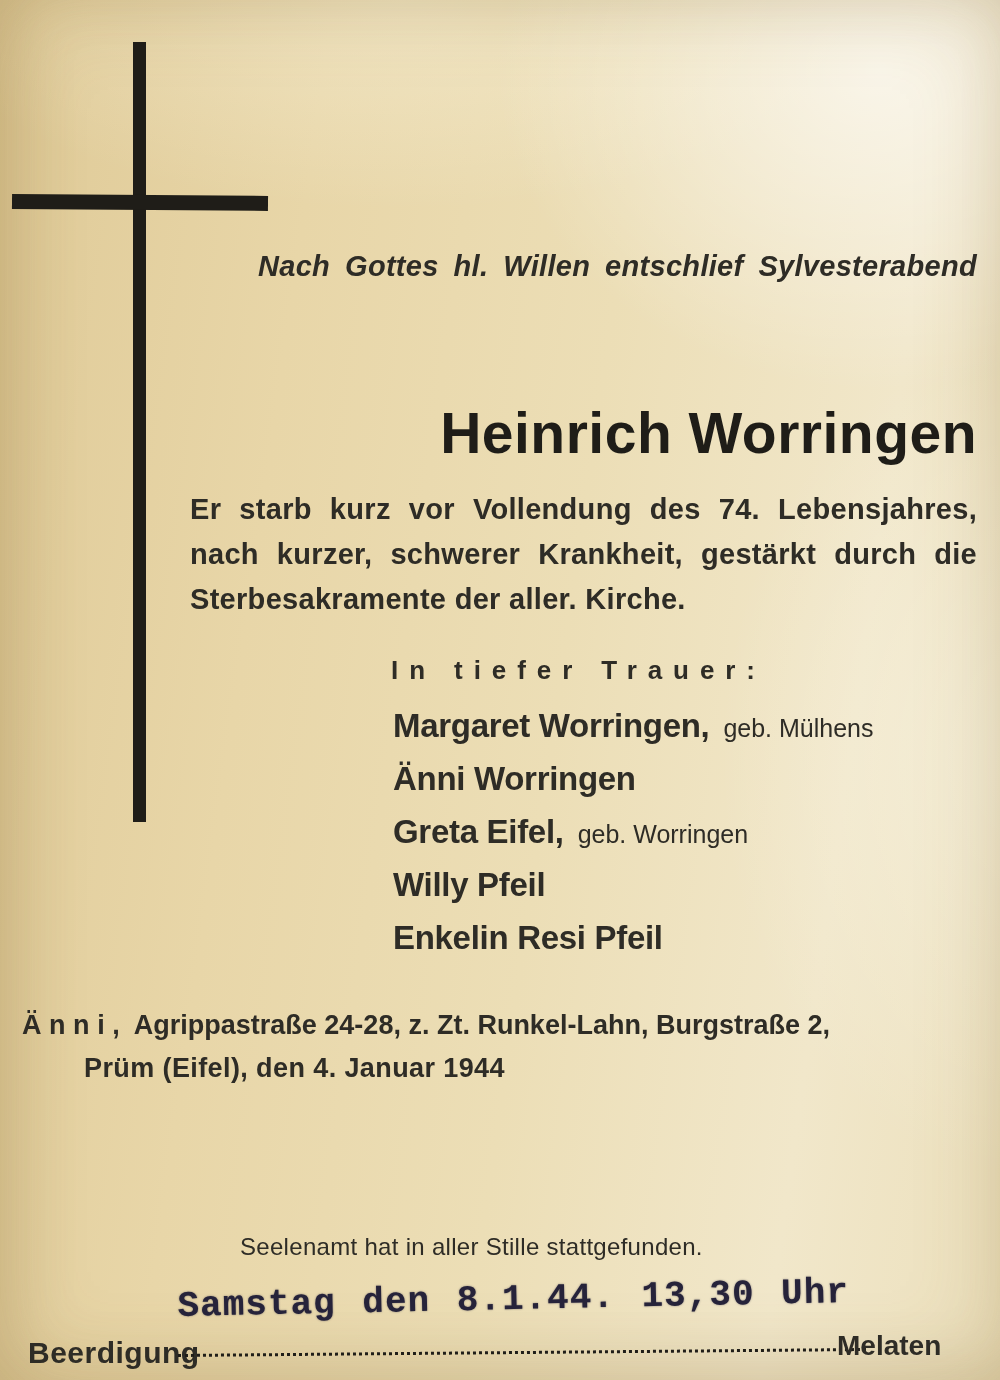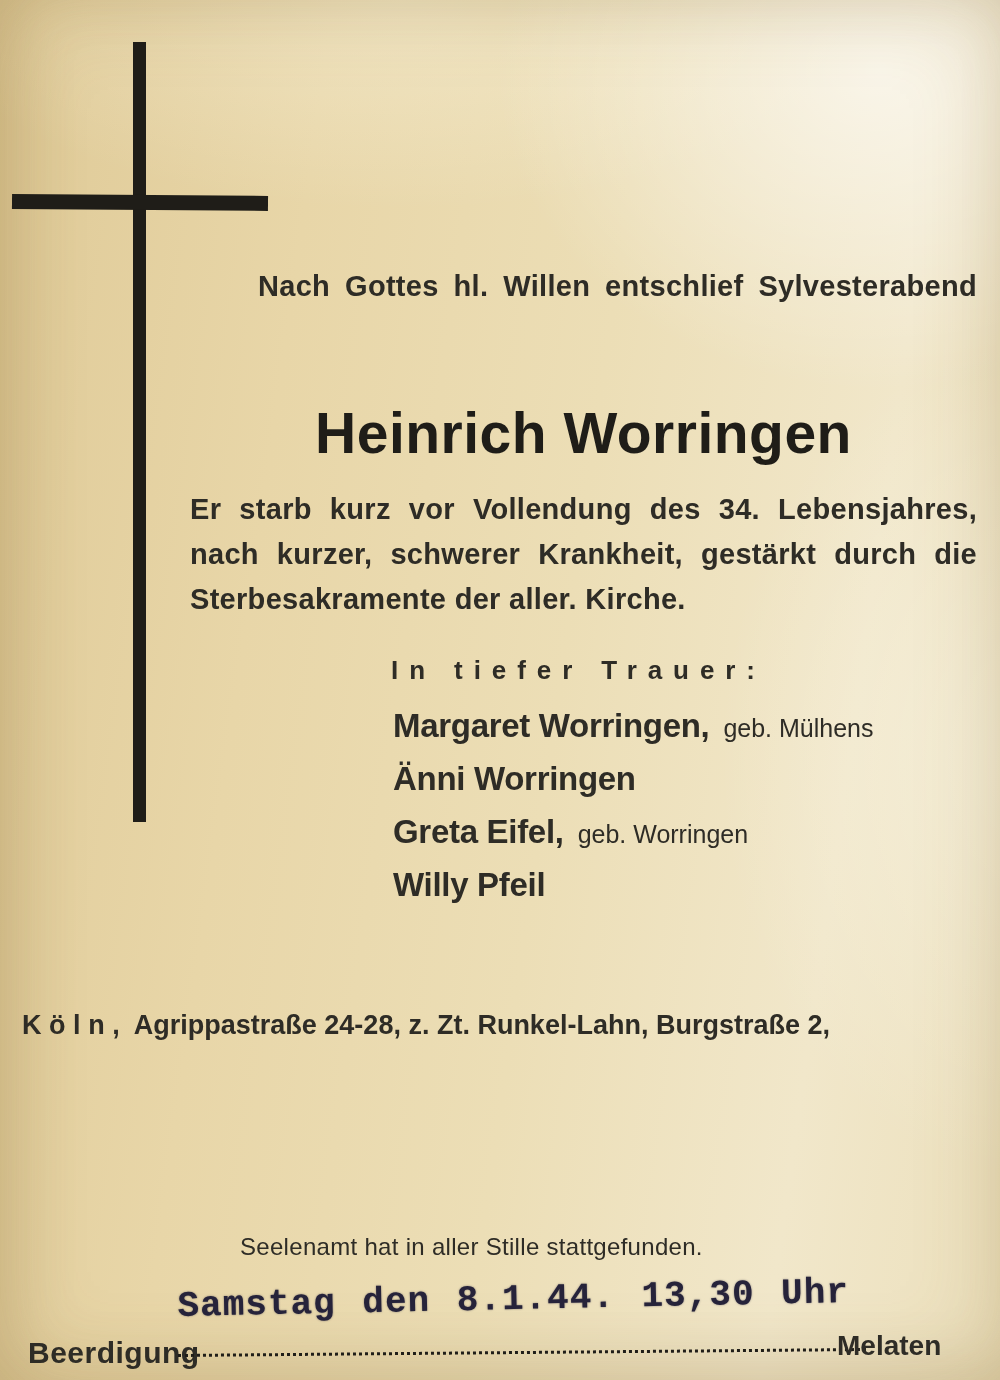--- a/index.html
+++ b/index.html
@@ -19,21 +19,21 @@
   }
   .abs{position:absolute;}
   
   .cross-v{position:absolute;left:133px;top:42px;width:13px;height:780px;background:var(--ink-heavy,#1f1d18);}
   .cross-h{position:absolute;left:12px;top:195px;width:256px;height:15px;background:var(--ink-heavy,#1f1d18);transform:rotate(.4deg);}
   
   .par{left:190px;width:787px;font-size:29px;line-height:45px;font-weight:700;letter-spacing:.3px;}
   .jline{text-align:justify;text-align-last:justify;white-space:normal;}
   .indent{text-indent:68px;}
   .plain{text-align:left;text-align-last:left;}
-  .name-h{left:190px;top:400px;width:787px;margin:0;text-align:center;
+  .name-h{left:190px;top:400px;width:787px;margin:0;text-align:right;
     font-size:57px;font-weight:700;letter-spacing:.5px;color:var(--ink-heavy,#1f1d18);}
   .trauer{left:391px;top:655px;font-size:26px;font-weight:700;letter-spacing:.42em;}
   .mourners{left:393px;top:702px;line-height:47px;}
   .mourner{white-space:nowrap;}
   .mname{font-size:33px;font-weight:700;letter-spacing:-.3px;}
   .msuffix{font-size:25px;font-weight:400;margin-left:14px;}
   .address{left:22px;top:1004px;font-size:27px;font-weight:700;line-height:43px;}
   .addr-city{letter-spacing:.28em;}
   .addr2{padding-left:62px;letter-spacing:.4px;}
   .seelenamt{left:240px;top:1233px;font-size:24px;font-weight:400;letter-spacing:.3px;}
@@ -54,54 +54,58 @@
 </head>
 <body>
 
 <div class="paper">
 
   <div>
     <div class="cross-v"></div>
     <div class="cross-h"></div>
   </div>
 
-  <div class="abs par" style="top:264px;">
+  <div class="abs par" style="top:244px;font-style:italic;">
     <div class="jline indent">Nach Gottes hl. Willen entschlief Sylvesterabend</div>
   </div>
 
   <h1 class="abs name-h">Heinrich Worringen</h1>
 
   <div class="abs par" style="top:487px;">
-    <div class="jline">Er starb kurz vor Vollendung des 34. Lebensjahres,</div>
+    <div class="jline">Er starb kurz vor Vollendung des 74. Lebensjahres,</div>
     <div class="jline">nach kurzer, schwerer Krankheit, gestärkt durch die</div>
     <div class="plain">Sterbesakramente der aller. Kirche.</div>
   </div>
 
   <div class="abs trauer">In tiefer Trauer:</div>
 
   <div class="abs mourners">
     <div class="mourner">
       <span class="mname">Margaret Worringen,</span><span class="msuffix">geb. Mülhens</span>
     </div>
     <div class="mourner">
       <span class="mname">Änni Worringen</span><span class="msuffix"></span>
     </div>
     <div class="mourner">
       <span class="mname">Greta Eifel,</span><span class="msuffix">geb. Worringen</span>
     </div>
     <div class="mourner">
       <span class="mname">Willy Pfeil</span><span class="msuffix"></span>
     </div>
+    <div class="mourner">
+      <span class="mname">Enkelin Resi Pfeil</span><span class="msuffix"></span>
+    </div>
   </div>
 
   <div class="abs address">
     <div>
-      <span class="addr-city">Köln,</span>
+      <span class="addr-city">Änni,</span>
       <span>Agrippastraße 24-28, z. Zt. Runkel-Lahn, Burgstraße 2,</span>
     </div>
+    <div class="addr2">Prüm (Eifel), den 4. Januar 1944</div>
   </div>
 
   <div class="abs seelenamt">Seelenamt hat in aller Stille stattgefunden.</div>
 
   <div>
     <span class="abs burial-label">Beerdigung</span>
     <div class="abs dotline"></div>
     <div class="abs typed">Samstag den 8.1.44. 13,30 Uhr</div>
     <span class="abs burial-place">Melaten</span>
   </div>

